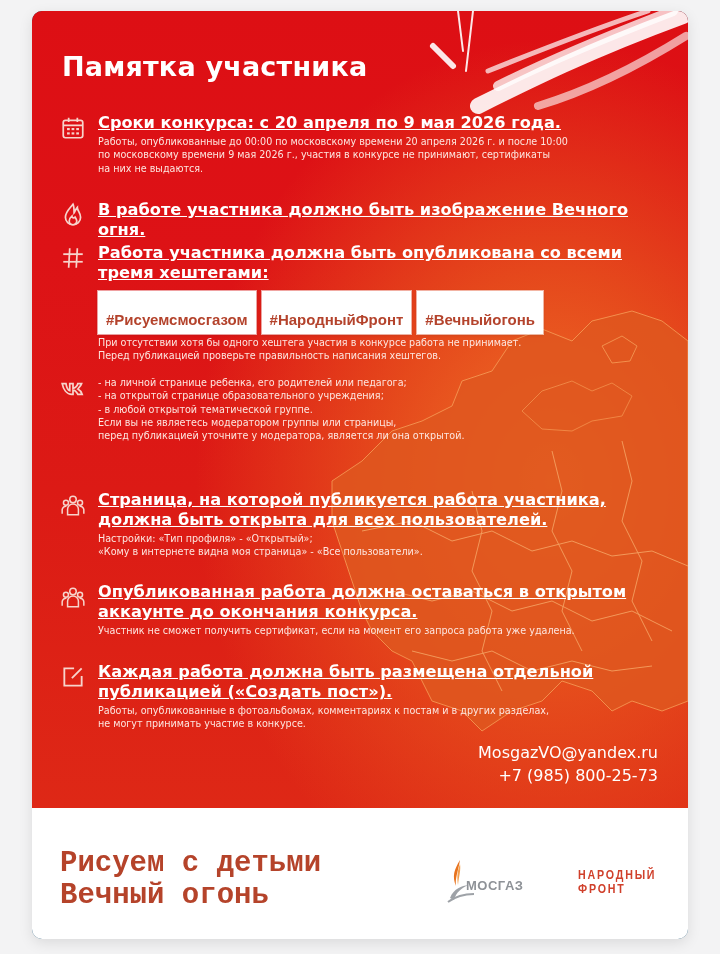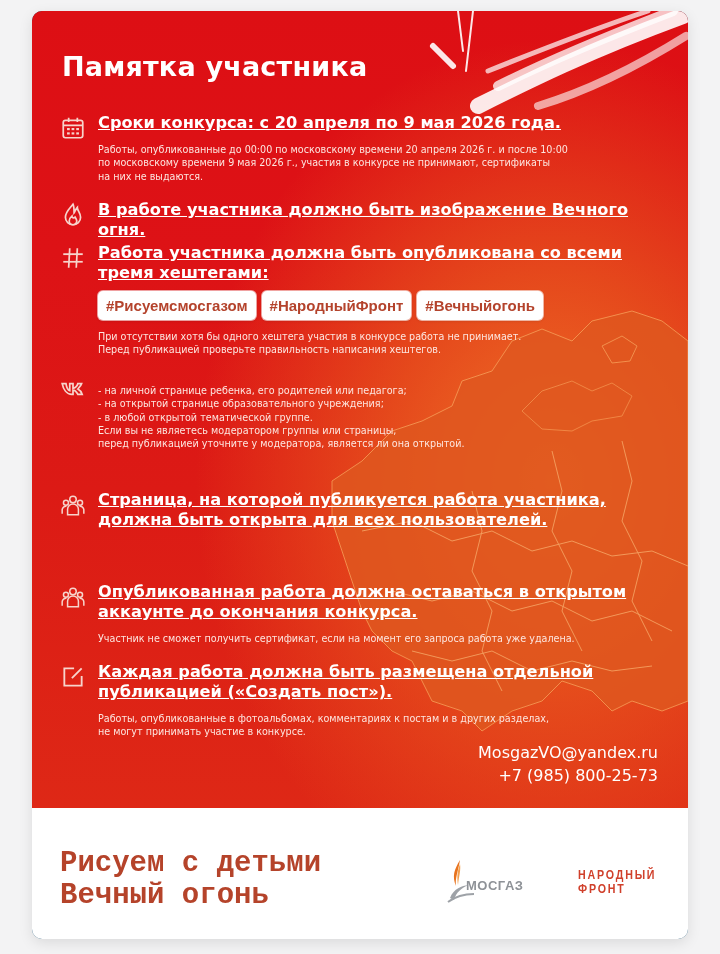--- a/index.html
+++ b/index.html
@@ -39,29 +39,29 @@
       position: absolute; left: 0; top: 2px; width: 28px; height: 28px;
     }
     .item .icon svg { width: 26px; height: 26px; }
     .item .body { position: absolute; left: 38px; right: 0; }
     .item .head {
       font-size: 16.2px; font-weight: bold; line-height: 20px; color: #fff;
       white-space: pre-line;
       text-decoration: underline;
     }
     .item .sub {
-      font-size: 9.6px; line-height: 13.3px; color: #fde6e0; margin-top: 10px;
+      font-size: 9.6px; line-height: 13.3px; color: #fde6e0; margin-top: 2px;
       white-space: pre-line;
     }
     .chips { display: flex; gap: 6px; margin-top: 8px; }
     .chip {
       background: #fff; color: #b4432c;
       font-family: "Liberation Sans", sans-serif;
       font-weight: bold; font-size: 15px;
-      padding: 6px 8px 6px 8px; border-radius: 5px;
+      padding: 20px 8px 6px 8px; border-radius: 0;
       box-shadow: 0 0 0 1px rgba(255,255,255,0.6), 0 1px 3px rgba(0,0,0,0.15);
     }
     .contacts {
       position: absolute; right: 30px; top: 730px;
       color: #fff; font-size: 16px; line-height: 23px; text-align: right;
     }
     .footer {
       position: absolute; left: 0; top: 797px; width: 656px; height: 131px;
       background: #fff;
     }
@@ -207,20 +207,22 @@
             <circle cx="5.5" cy="10" r="2.3"></circle>
             <circle cx="18.5" cy="10" r="2.3"></circle>
           <path d="M7 21 L7 16 A5 5 0 0 1 17 16 L17 21 Z"></path>
           <path d="M2 20 L2 16.5 A3.5 3.5 0 0 1 6 13.2"></path>
             <path d="M22 20 L22 16.5 A3.5 3.5 0 0 0 18 13.2"></path>
         </svg>
       </div>
       <div class="body">
         <div class="head">Страница, на которой публикуется работа участника,
 должна быть открыта для всех пользователей.</div>
+        <div class="sub">Настройки: «Тип профиля» - «Открытый»;
+«Кому в интернете видна моя страница» - «Все пользователи».</div>
       </div>
     </div>
 
     <div class="item" style="top:571px;">
       <div class="icon">
         <svg viewBox="0 0 24 24" fill="none" stroke="#f7d4cc" stroke-width="1.4">
           <circle cx="12" cy="7" r="3"></circle>
             <circle cx="5.5" cy="10" r="2.3"></circle>
             <circle cx="18.5" cy="10" r="2.3"></circle>
           <path d="M7 21 L7 16 A5 5 0 0 1 17 16 L17 21 Z"></path>

